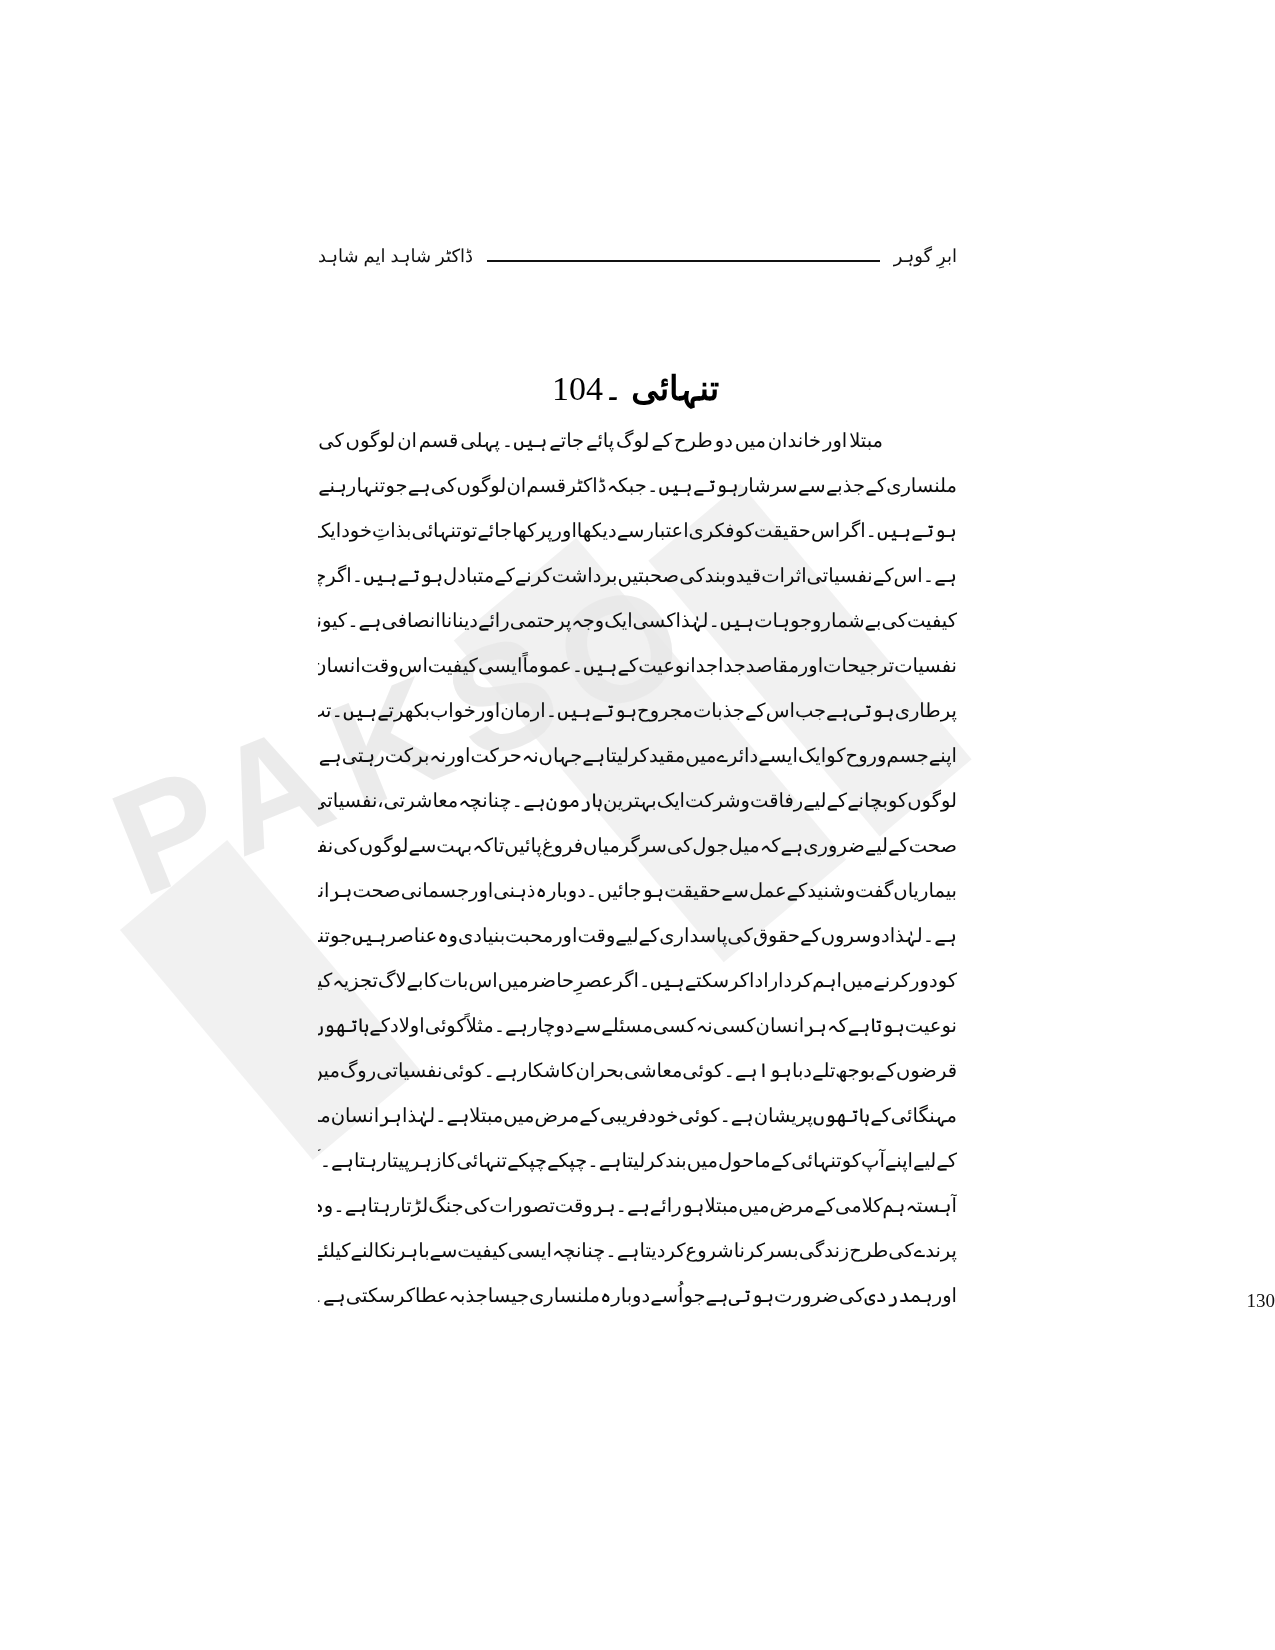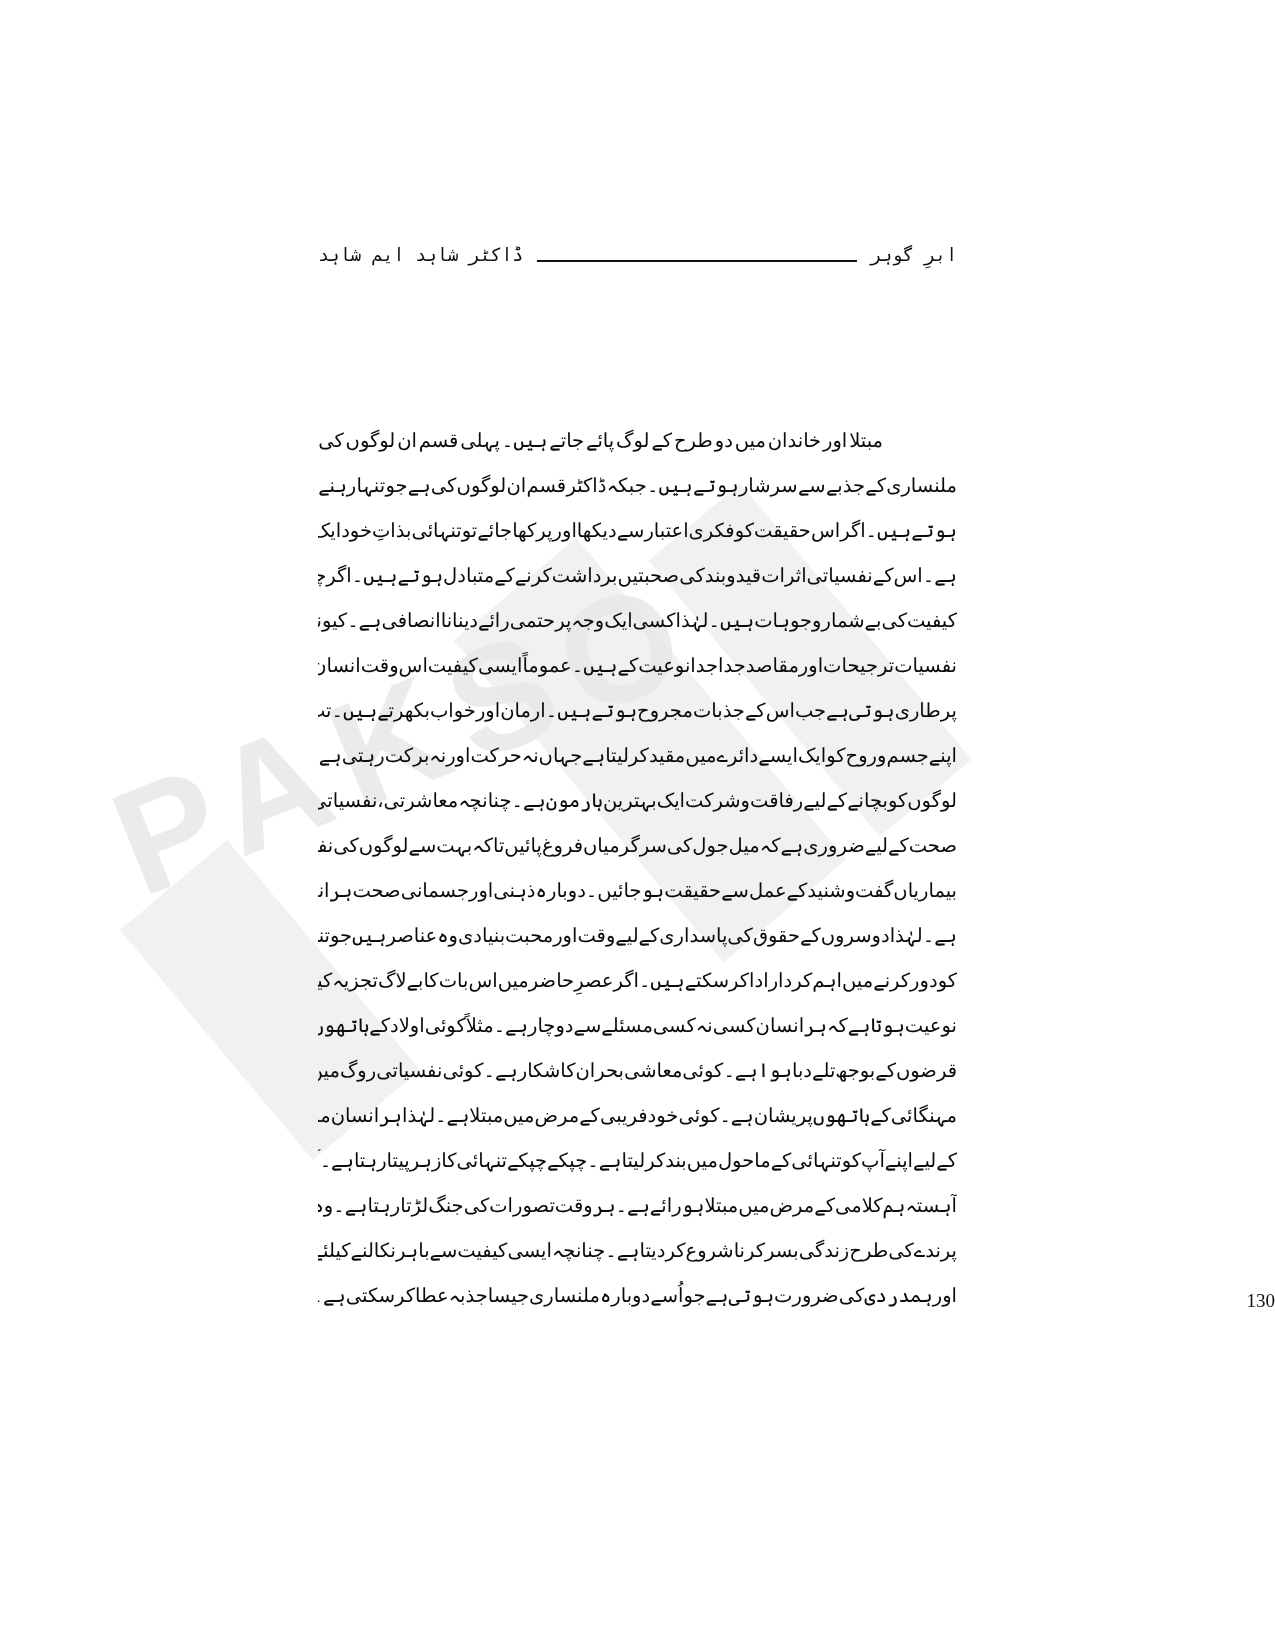--- a/index.html
+++ b/index.html
@@ -63,21 +63,21 @@
     right: 318px;
     top: 236px;
     height: 46px;
     display: flex;
     align-items: center;
     justify-content: space-between;
     direction: rtl;
   }
   .rh-title,
   .rh-author {
-    font-family: Liberation Mono, monospace;
+    font-family: Liberation Sans, sans-serif;
     font-size: 18px;
     color: #111111;
     white-space: nowrap;
     line-height: 1;
     padding-bottom: 6px;
   }
   .rh-rule {
     flex: 1 1 auto;
     height: 0;
     border-top: 2px solid #111111;
@@ -167,20 +167,24 @@
     <div class="wm-band b3"></div>
     <div class="wm-text">PAKSO</div>
   </div>
 
   <div class="running-head">
     <div class="rh-title">ابرِ گوہر</div>
     <div class="rh-rule"></div>
     <div class="rh-author">ڈاکٹر شاہد ایم شاہد</div>
   </div>
 
+  <h1 class="chapter-title">
+    <span class="ct-name">تنہائی</span>
+    <span class="ct-num"><span>۔</span><span>104</span></span>
+  </h1>
 
   <div class="body-block" id="body-block">
       <div class="body-line first">
         <div class="just indented">
           <i>مبتلا</i>
           <i>اور</i>
           <i>خاندان</i>
           <i>میں</i>
           <i>دو</i>
           <i>طرح</i>

